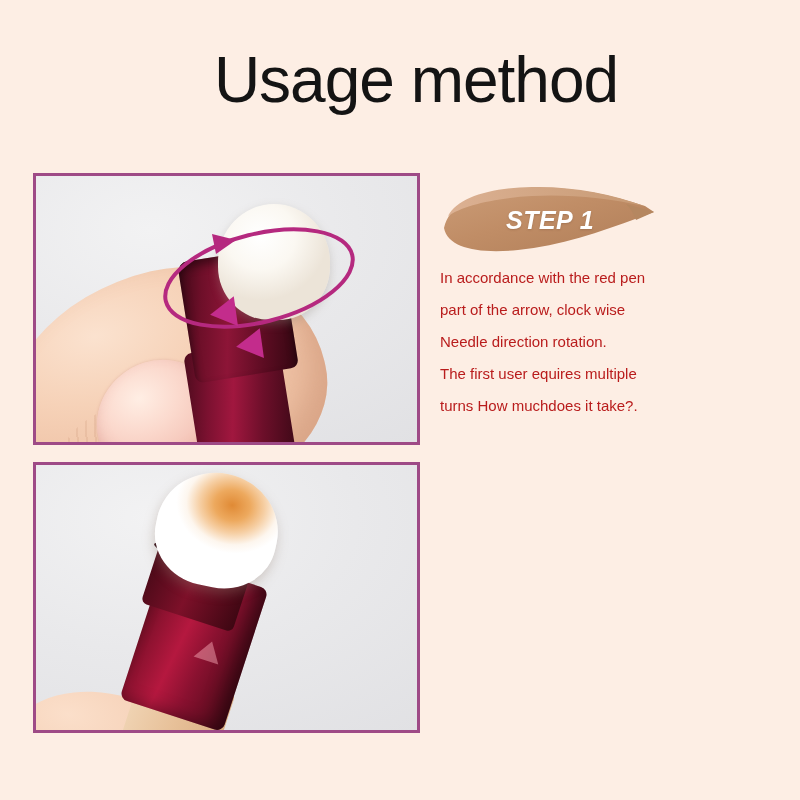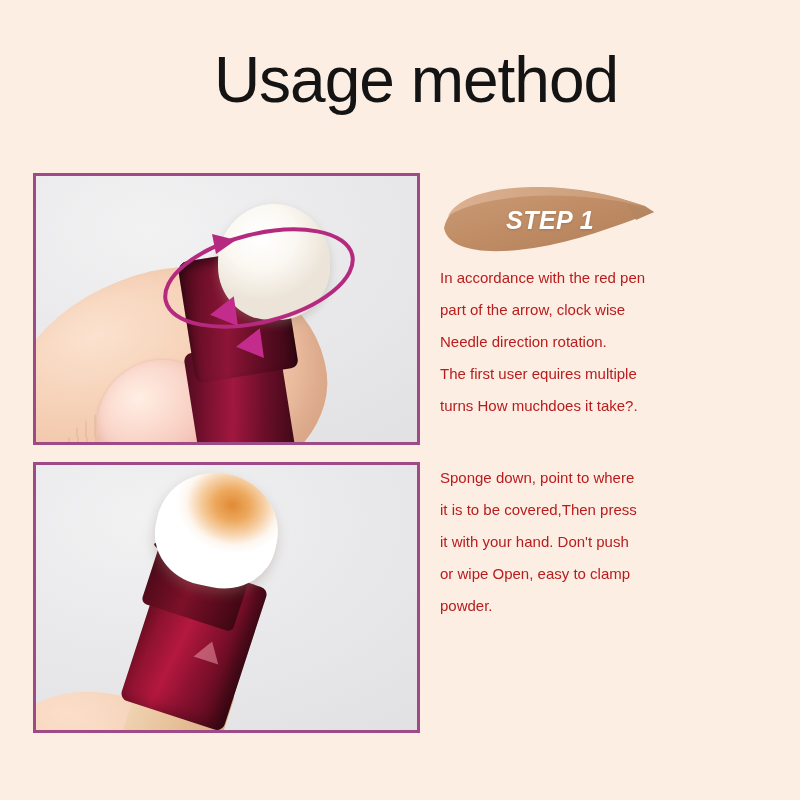--- a/index.html
+++ b/index.html
@@ -304,18 +304,13 @@
     <div class="swatch-label">STEP 1</div>
   </div>
   <div class="step-text">In accordance with the red pen
 part of the arrow, clock wise
 Needle direction rotation.
 The first user equires multiple
 turns How muchdoes it take?.</div>
 </div>
 
 <div class="step-block" id="step-2">
-  <div class="step-text">Sponge down, point to where
-it is to be covered,Then press
-it with your hand. Don't push
-or wipe Open, easy to clamp
-powder.</div>
 </div>
 
 </body></html>

